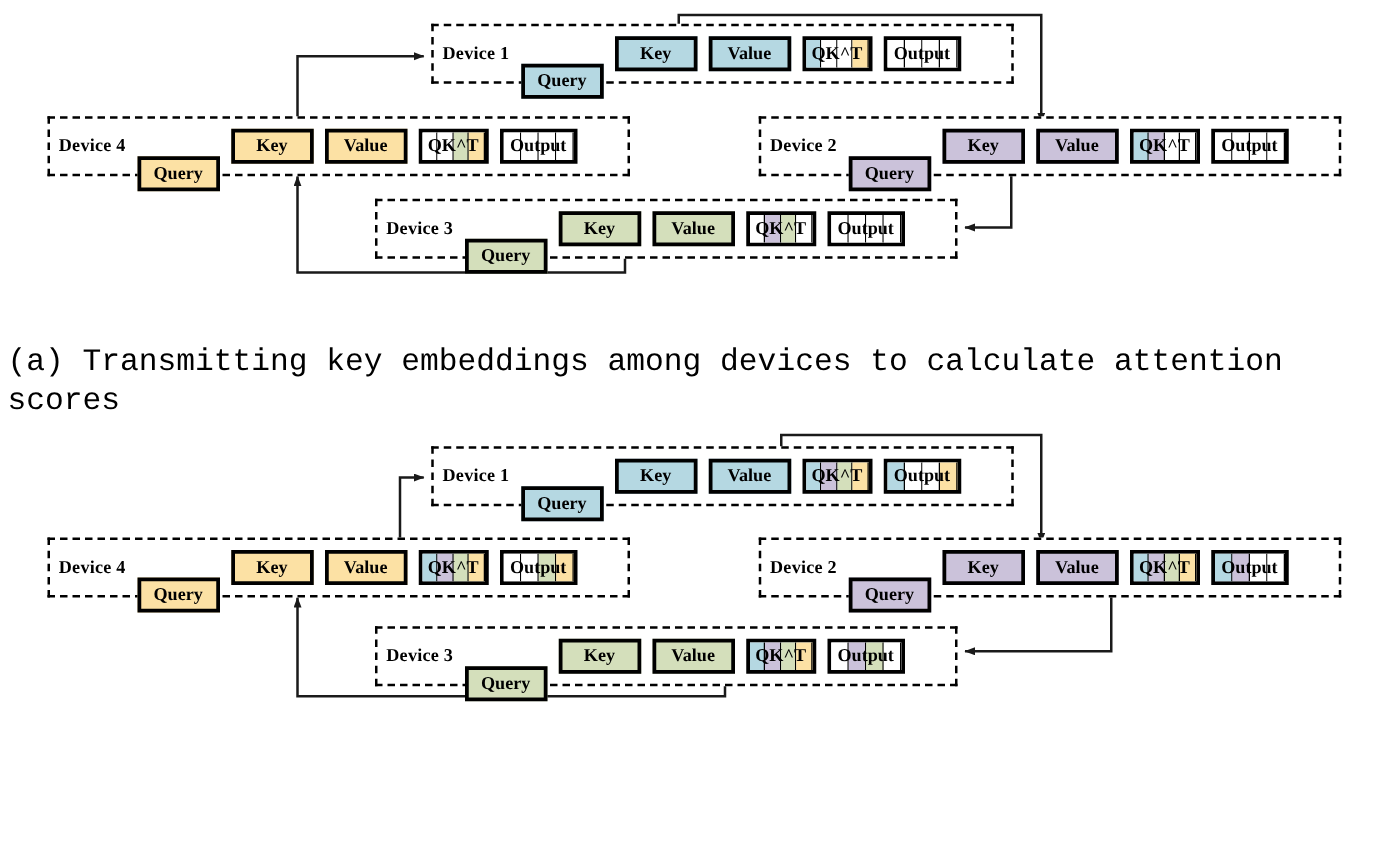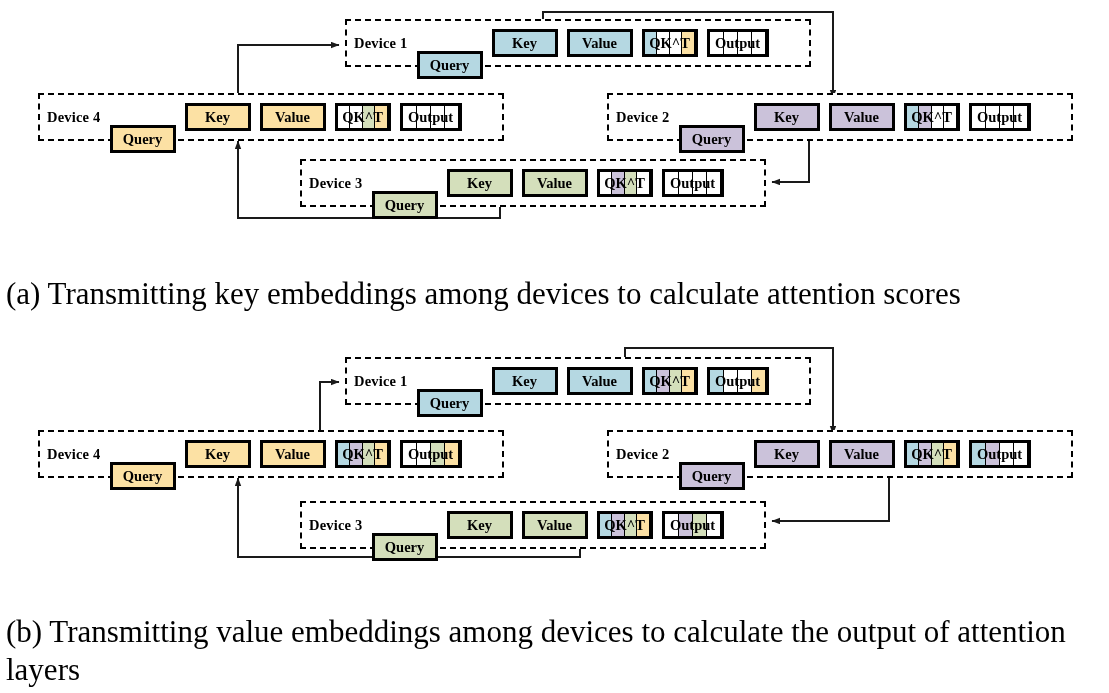--- a/index.html
+++ b/index.html
@@ -35,22 +35,22 @@
   .cellbox .cap{position:absolute;left:0;top:0;right:0;bottom:0;
                 display:flex;align-items:center;justify-content:center;
                 font-weight:bold;font-size:14.5px;color:#000;
                 pointer-events:none;white-space:nowrap;}
 
   
   .arrows{position:absolute;left:0;top:0;width:1109px;height:693px;
           z-index:1;overflow:visible;}
 
   
-  .caption{position:absolute;font-size:31px;color:#000;line-height:1.22;
-           font-family:Liberation Serif, serif;}
+  .caption{position:absolute;font-size:25px;color:#000;line-height:1.22;
+           font-family:Liberation Mono, monospace;}
 </style>
 </head>
 <body>
 
 <div class="fig">
 
   <svg class="arrows" viewBox="0 0 1109 693" width="1109" height="693">
     <defs>
       <marker id="ah" markerWidth="9" markerHeight="9" refX="8" refY="3.2" orient="auto" markerUnits="userSpaceOnUse">
         <path d="M0,0 L8.5,3.2 L0,6.4 z" fill="#1a1a1a"></path>
@@ -244,15 +244,14 @@
     </div>
     <div class="cellbox w-out">
       <div class="cell" style="background:#ffffff;"></div>
       <div class="cell" style="background:#cbc2da;"></div>
       <div class="cell" style="background:#d4dfbb;"></div>
       <div class="cell" style="background:#ffffff;"></div>
       <span class="cap">Output</span>
     </div>
   </div>
 
-  <div class="caption" style="left:6px;top:613px;width:1095px;">(b) Transmitting value embeddings among devices to calculate the output of attention layers</div>
 
 </div>
 
 </body></html>

